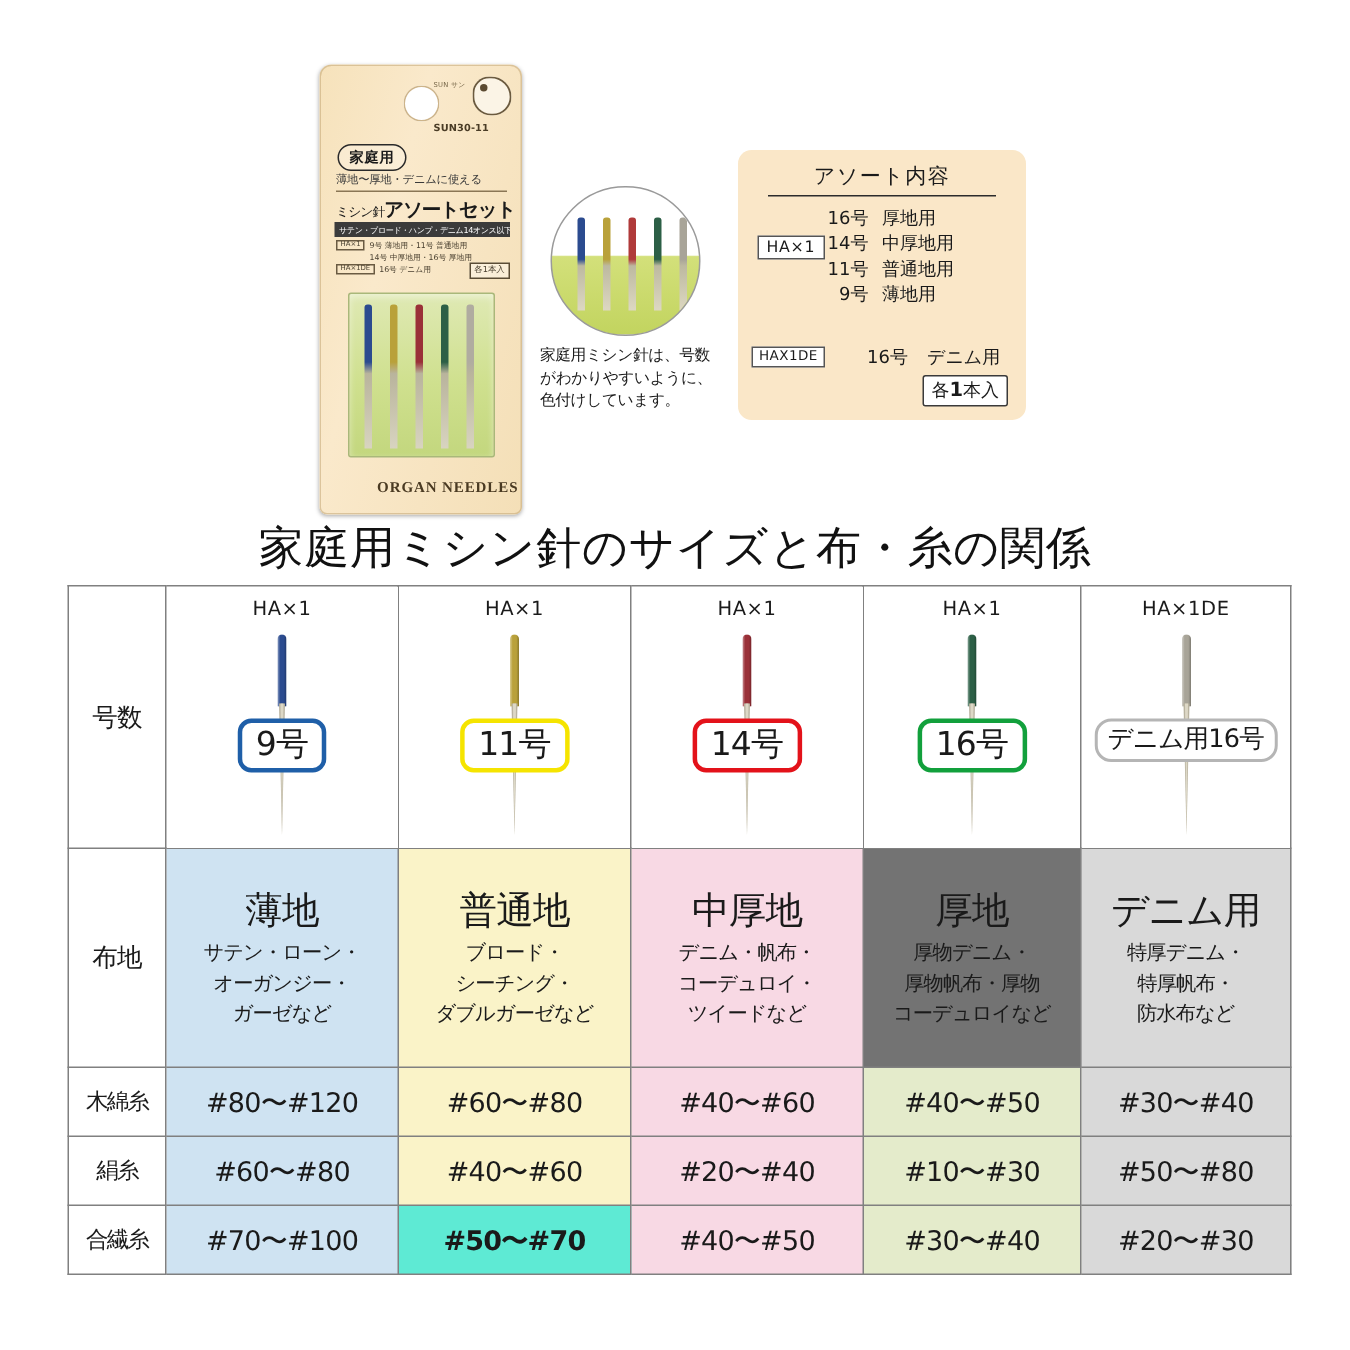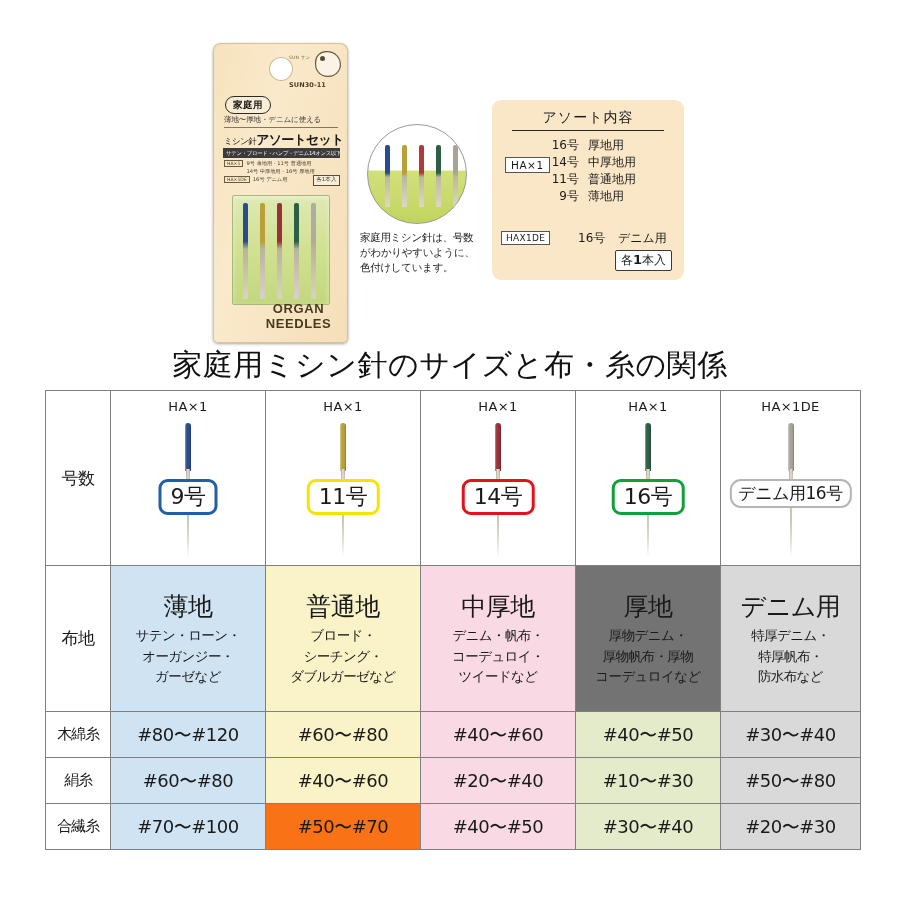--- a/index.html
+++ b/index.html
@@ -86,22 +86,22 @@
     border:1px solid #a9b87a; border-radius:2px;
     box-shadow:inset 0 2px 5px rgba(255,255,255,.45);
   }
   .pkg-window .nd {
     position:absolute; top:7px; width:5px; height:96px;
     background:linear-gradient(180deg,var(--c) 0%,var(--c) 40%,#b9b49c 48%,#d8d4c0 100%);
     border-radius:2px 2px 0 0;
   }
   .pkg-brand {
     position:absolute; left:0; right:0; bottom:12px; text-align:center;
-    font-size:13px; font-weight:bold; letter-spacing:.6px;
-    color:#4a3a22; font-family:Liberation Sans, sans-serif;margin-left:36px;
+    font-size:10px; font-weight:bold; letter-spacing:.6px;
+    color:#4a3a22; font-family:Liberation Serif, serif;margin-left:36px;
   }
 
   
   .circle-block { position:absolute; left:358px; top:124px; width:118px; }
   .circle-photo {
     width:100px; height:100px; border-radius:50%;
     border:1px solid #9a9a9a; margin:0 auto;
     background:linear-gradient(180deg,#ffffff 0%,#ffffff 46%,#d3e07a 47%,#c2d45f 100%);
     position:relative; overflow:hidden;
   }
@@ -406,20 +406,20 @@
         <td class="row-label small">絹糸</td>
         <td class="thread-cell" style="background: rgb(207, 227, 242);">#60〜#80</td>
         <td class="thread-cell" style="background: rgb(250, 243, 200);">#40〜#60</td>
         <td class="thread-cell" style="background: rgb(248, 217, 228);">#20〜#40</td>
         <td class="thread-cell" style="background: rgb(228, 235, 203);">#10〜#30</td>
         <td class="thread-cell" style="background: rgb(217, 217, 217);">#50〜#80</td>
       </tr>
       <tr>
         <td class="row-label small">合繊糸</td>
         <td class="thread-cell" style="background: rgb(207, 227, 242);">#70〜#100</td>
-        <td class="thread-cell" style="background: #f97316;">#50〜#70</td>
+        <td class="thread-cell" style="background: #5eead4; font-weight: bold;">#50〜#70</td>
         <td class="thread-cell" style="background: rgb(248, 217, 228);">#40〜#50</td>
         <td class="thread-cell" style="background: rgb(228, 235, 203);">#30〜#40</td>
         <td class="thread-cell" style="background: rgb(217, 217, 217);">#20〜#30</td>
       </tr>
     </tbody>
   </table>
 </div>
 
 </body></html>

